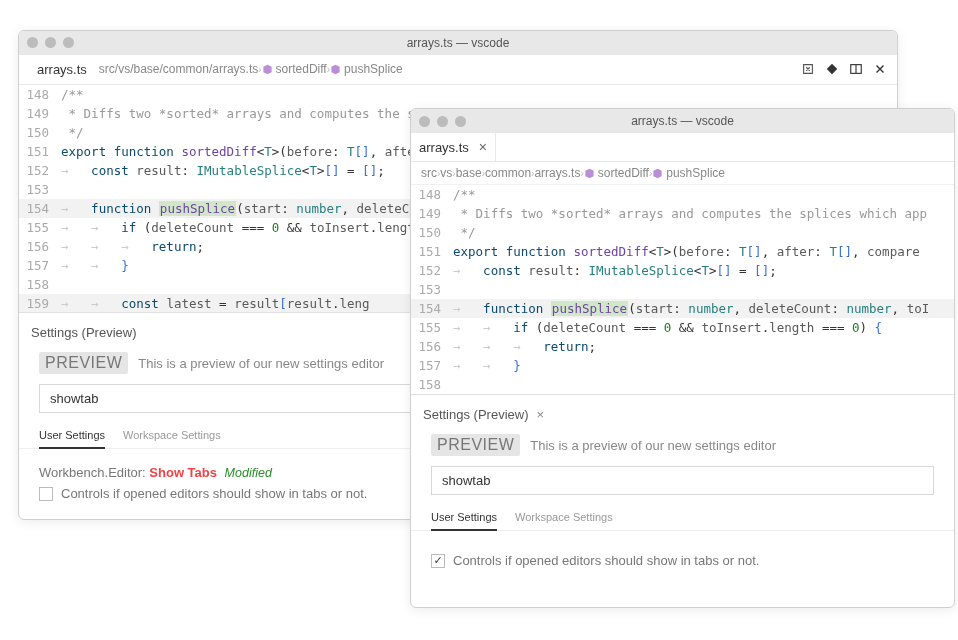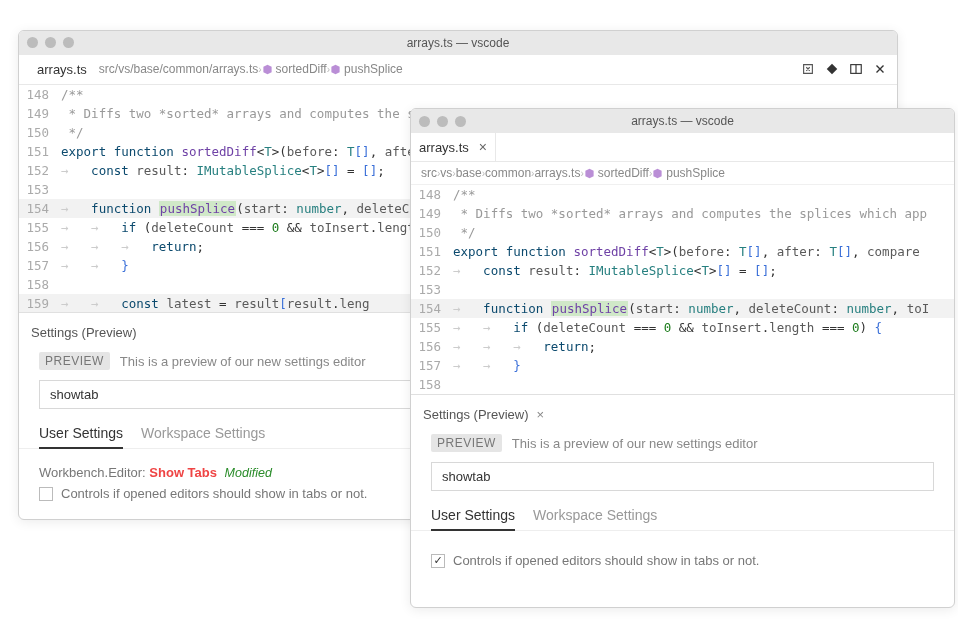--- a/index.html
+++ b/index.html
@@ -40,25 +40,25 @@
 .tok-op { color: #333; }
 .tok-br { color: #3a6fd8; }
 .tok-num { color: #1c7c1c; }
 .tok-hl { background: #d0e8c8; padding: 0 1px; }
 .arrow { color: #ccc; }
 
 .settings-panel { border-top: 1px solid #e0e0e0; padding: 8px 0 14px 0; }
 .settings-title { font-size: 13px; color: #555; padding: 4px 12px 8px 12px; display: flex; align-items: center; gap: 8px; }
 .settings-close { color: #888; font-size: 13px; }
 .preview-row { display: flex; align-items: center; gap: 10px; padding: 4px 20px 10px 20px; }
-.preview-badge { background: #e5e5e5; color: #777; font-size: 12px; letter-spacing: 0.5px; padding: 2px 6px; border-radius: 2px; }
+.preview-badge { background: #e5e5e5; color: #777; font-size: 16px; letter-spacing: 0.5px; padding: 2px 6px; border-radius: 2px; }
 .preview-text { color: #888; font-size: 13px; }
 .search-box { margin: 0 20px 10px 20px; border: 1px solid #d8d8d8; padding: 6px 10px; font-size: 13px; color: #333; }
 .settings-tabs { display: flex; gap: 18px; padding: 0 20px; border-bottom: 1px solid #eee; }
-.settings-tab { font-size: 14px; padding: 6px 0; color: #999; }
+.settings-tab { font-size: 11px; padding: 6px 0; color: #999; }
 .settings-tab.active { color: #333; border-bottom: 2px solid #333; margin-bottom: -1px; }
 .setting-item { padding: 16px 20px 4px 20px; }
 .setting-label { font-size: 13px; color: #777; }
 .setting-label b { color: #ef4444; font-weight: 600; }
 .setting-modified { color: #2a8c2a; font-style: italic; font-size: 12.5px; margin-left: 4px; text-align: right; }
 .setting-desc { display: flex; align-items: center; gap: 8px; margin-top: 6px; font-size: 13px; color: #777; }
 .checkbox { width: 14px; height: 14px; border: 1px solid #bbb; display: inline-flex; align-items: center; justify-content: center; font-size: 11px; color: #333; }
 </style>
 </head>
 <body>

